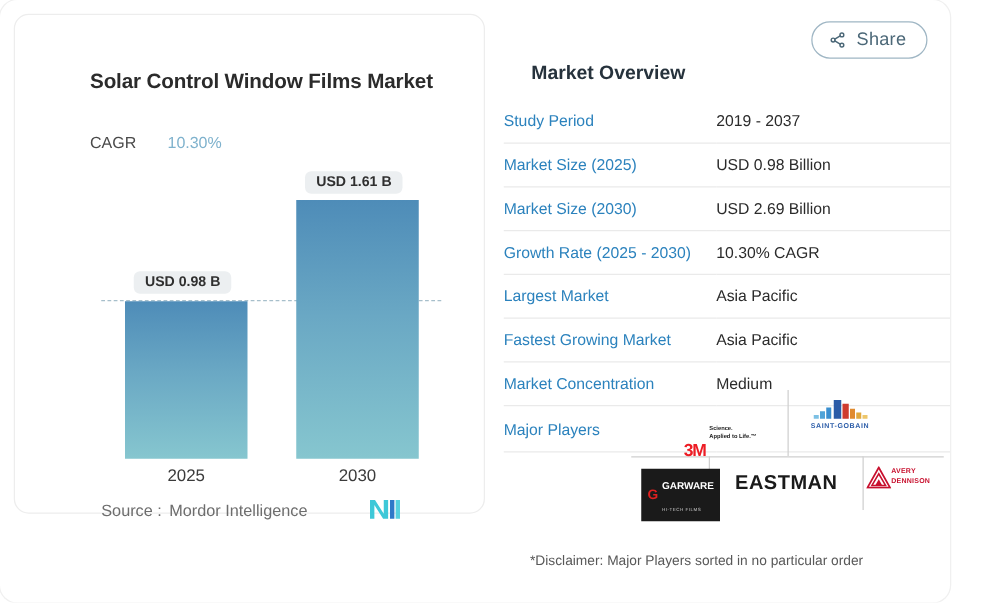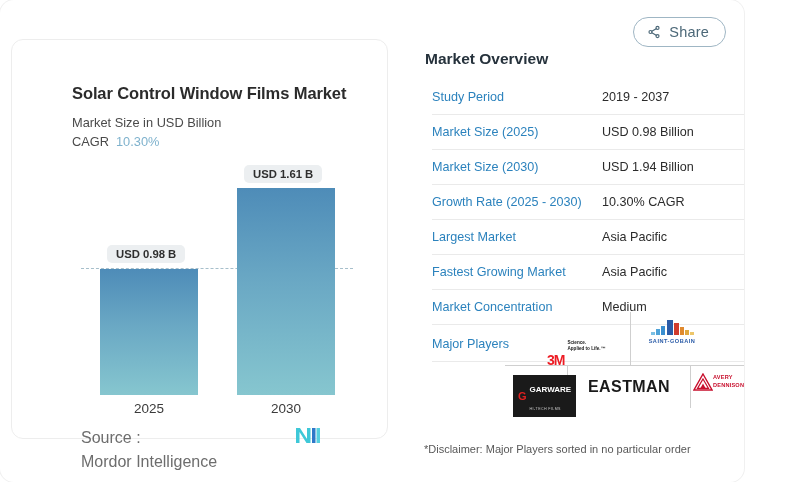--- a/index.html
+++ b/index.html
@@ -18,20 +18,21 @@
 
   
   #page {
     position: absolute;
     left: 0; top: 0;
     width: 744px; height: 482px;
     background: #ffffff;
     border-radius: 14px;
     box-shadow: 0 0 0 1px #f0f0f0;
     overflow: hidden;
+    padding-left: 16px;
   }
 
   
   #share-btn {
     position: absolute;
     right: 18px;
     top: 17px;
     height: 30px;
     padding: 0 16px 0 13px;
     border: 1.4px solid #9fb6c4;
@@ -51,21 +52,20 @@
   #chart-card {
     position: absolute;
     left: 11px;
     top: 11px;
     width: 377px;
     height: 400px;
     background: #ffffff;
     border: 1px solid #ededed;
     border-radius: 12px;
     box-sizing: border-box;
-    margin-top: 28px;
   }
   #chart-title {
     position: absolute;
     left: 60px; top: 44px;
     font-size: 16.5px;
     font-weight: bold;
     color: #2b2b2b;
     letter-spacing: -0.1px;
   }
   #chart-subtitle {
@@ -73,21 +73,21 @@
     left: 60px; top: 75px;
     font-size: 12.8px;
     color: #4a4a4a;
   }
   #cagr-line {
     position: absolute;
     left: 60px; top: 94px;
     font-size: 12.8px;
     color: #4a4a4a;
     display: flex;
-    gap: 7px;
+    gap: 25px;
   }
   #cagr-value { color: #7fb2cd; }
 
   
   #plot {
     position: absolute;
     left: 0; top: 0;
     width: 377px; height: 400px;
     pointer-events: none;
   }
@@ -125,43 +125,42 @@
     text-align: center;
     font-size: 13.5px;
     color: #3b3b3b;
   }
   #tick-2025 { left: 88px; }
   #tick-2030 { left: 225px; }
 
   #source-line {
     position: absolute;
     left: 69px; top: 389px;
-    font-size: 16px;
+    font-size: 13px;
     color: #6d6d6d;
     display: flex;
     gap: 6px;
-    flex-direction: column;
   }
   #mi-logo {
     position: absolute;
     left: 283px; top: 386px;
     width: 26px; height: 18px;
   }
 
   
   #overview-title {
     position: absolute;
     left: 425px; top: 50px;
     font-size: 15.5px;
     font-weight: bold;
     color: #26323c;
   }
   #market-table {
     position: absolute;
-    left: 432px; top: 80px;
+    left: 403px; top: 80px;
     width: 366px;
     border-collapse: collapse;
   }
   #market-table tr { border-bottom: 1px solid #eaeaea; }
   #market-table td {
     padding: 10px 0 10px 0;
     font-size: 12.6px;
     vertical-align: middle;
   }
   #market-table td.k {
@@ -270,21 +269,20 @@
       <circle cx="18" cy="19" r="2.6"></circle>
       <line x1="8.3" y1="10.8" x2="15.7" y2="6.3"></line>
       <line x1="8.3" y1="13.2" x2="15.7" y2="17.7"></line>
     </svg>
     <span class="share-label">Share</span>
   </div>
 
   <div id="chart-card">
 
     <div id="chart-title">Solar Control Window Films Market</div>
-    <div id="chart-subtitle">Market Size in USD Billion</div>
     <div id="cagr-line">
       <span>CAGR</span>
       <span id="cagr-value">10.30%</span>
     </div>
 
     <div id="plot">
       <div id="dash-line"></div>
 
       <div class="bar" id="bar-2025"></div>
       <div class="bar" id="bar-2030"></div>
@@ -315,21 +313,21 @@
       <tr>
         <td class="k">Study Period</td>
         <td class="v">2019 - 2037</td>
       </tr>
       <tr>
         <td class="k">Market Size (2025)</td>
         <td class="v">USD 0.98 Billion</td>
       </tr>
       <tr>
         <td class="k">Market Size (2030)</td>
-        <td class="v">USD 1.94 Billion</td>
+        <td class="v">USD 2.69 Billion</td>
       </tr>
       <tr>
         <td class="k">Growth Rate (2025 - 2030)</td>
         <td class="v">10.30% CAGR</td>
       </tr>
       <tr>
         <td class="k">Largest Market</td>
         <td class="v">Asia Pacific</td>
       </tr>
       <tr>

